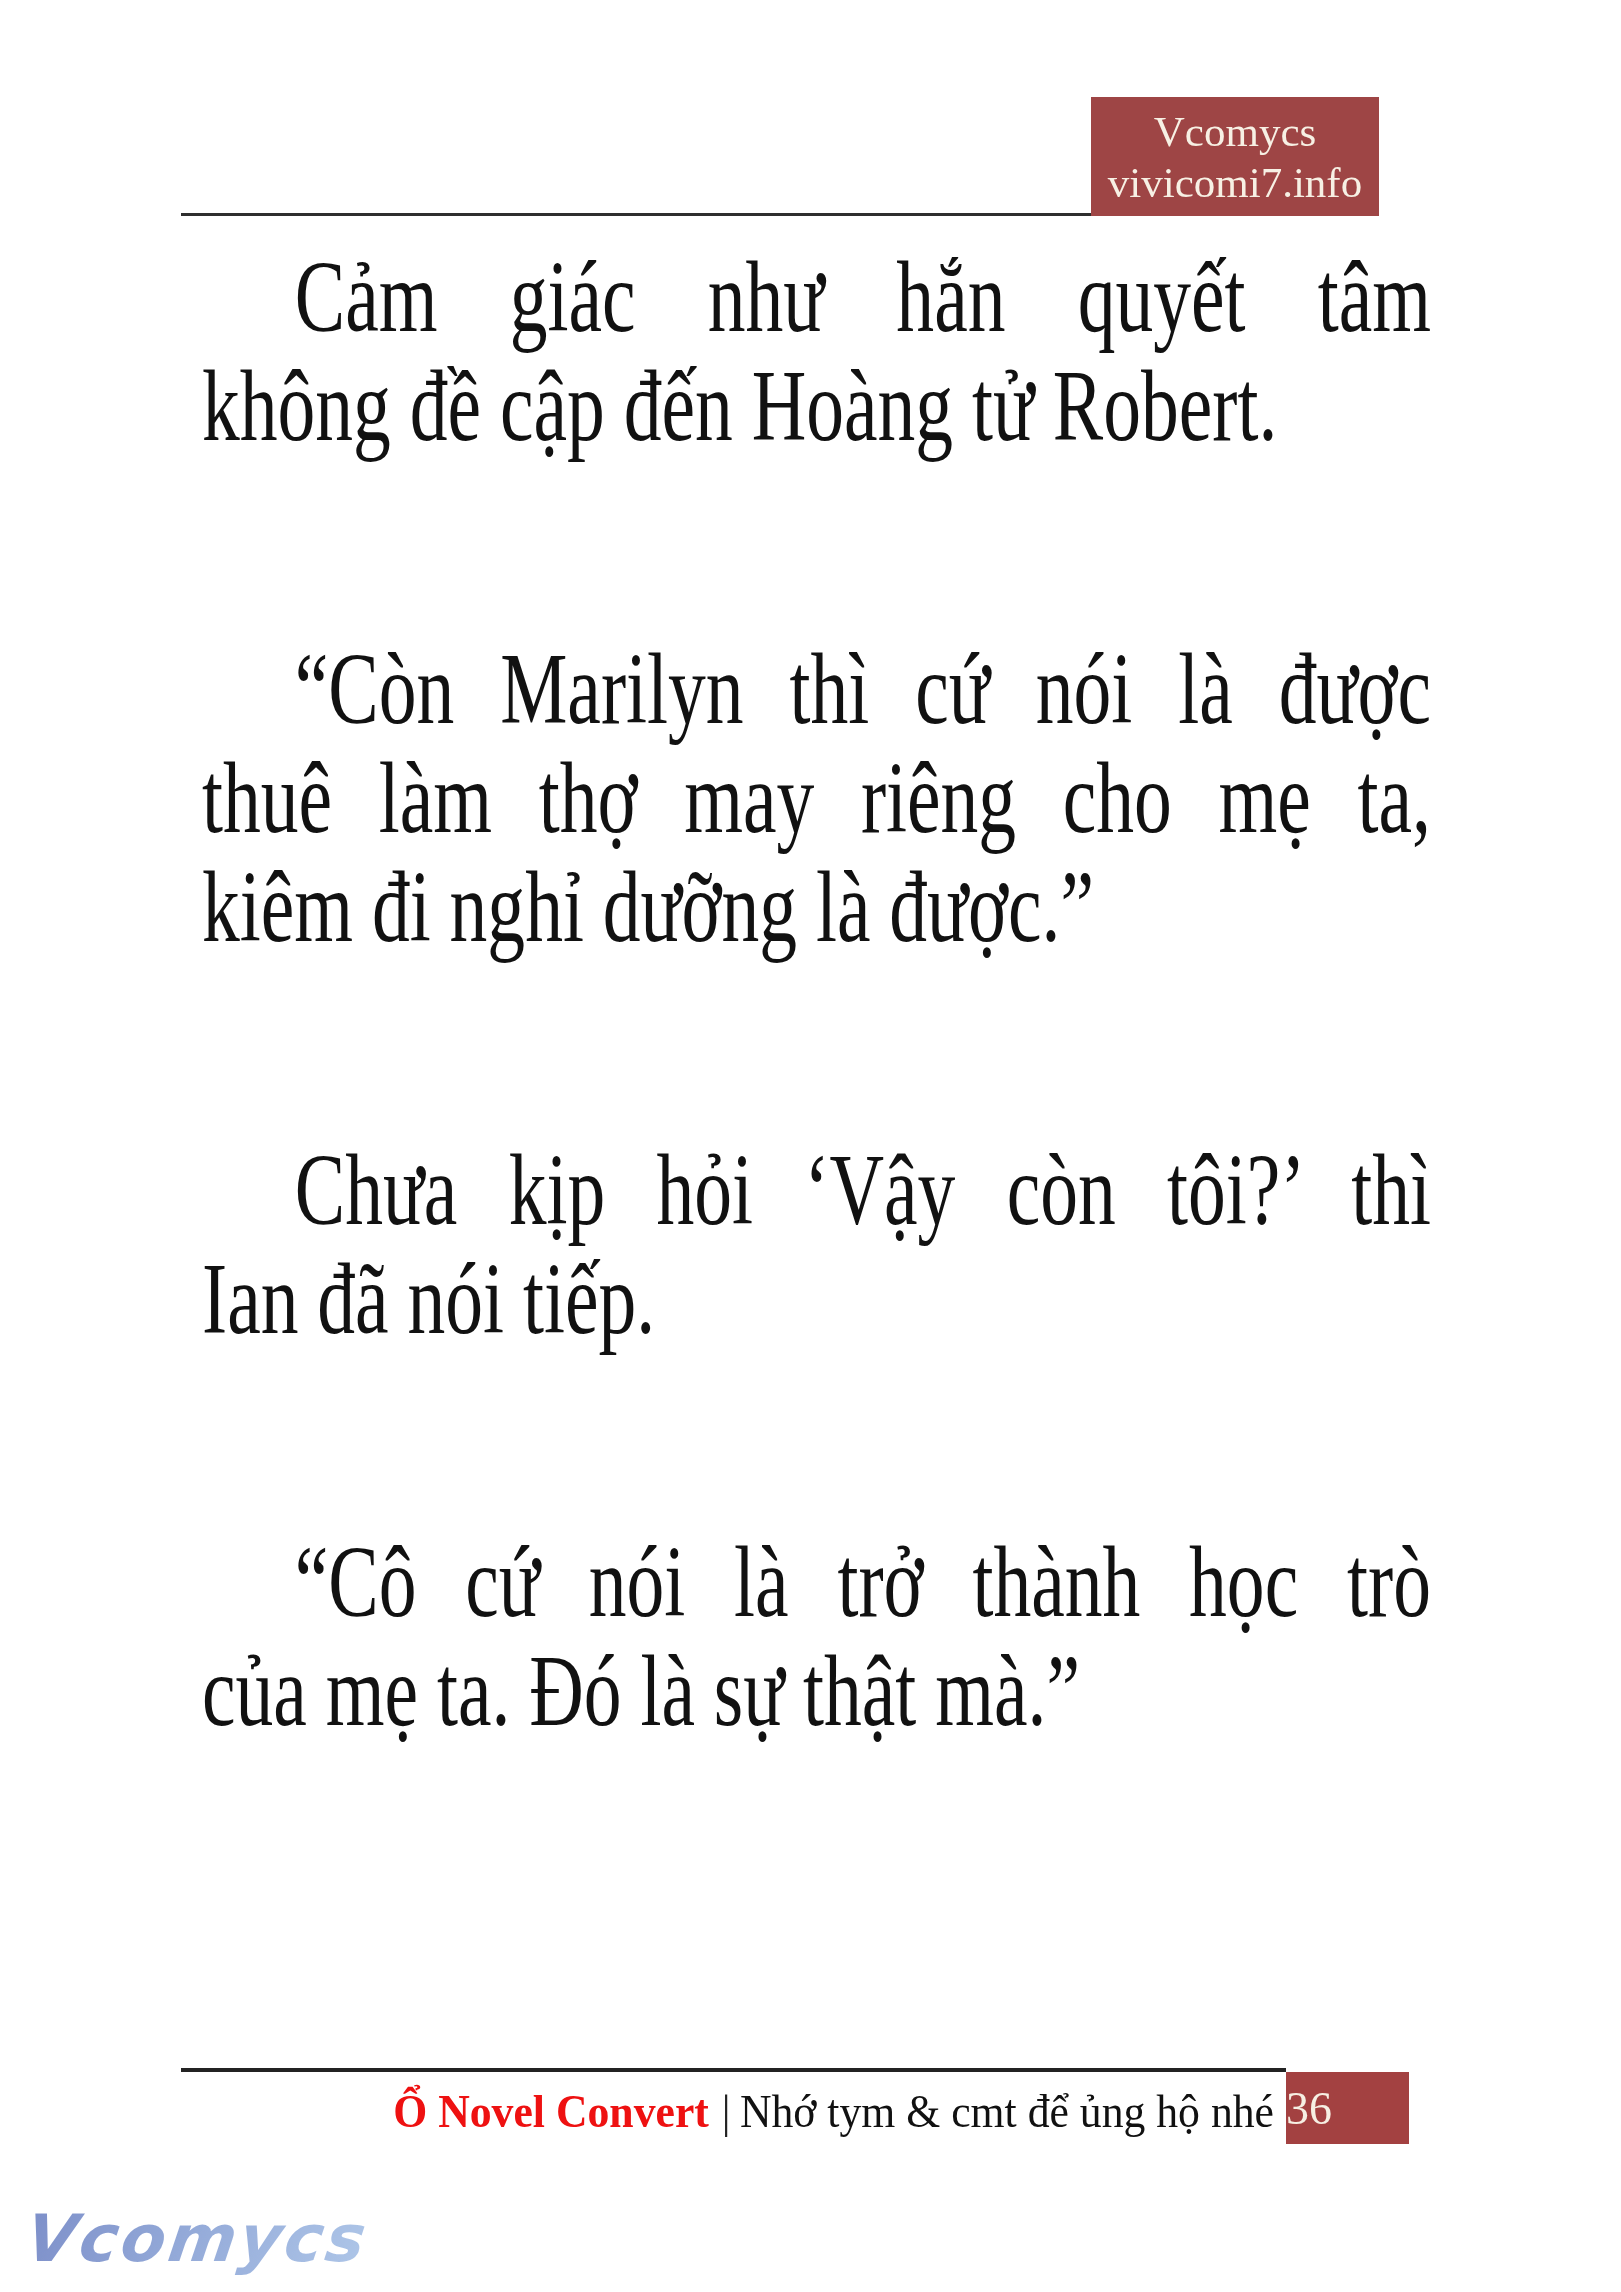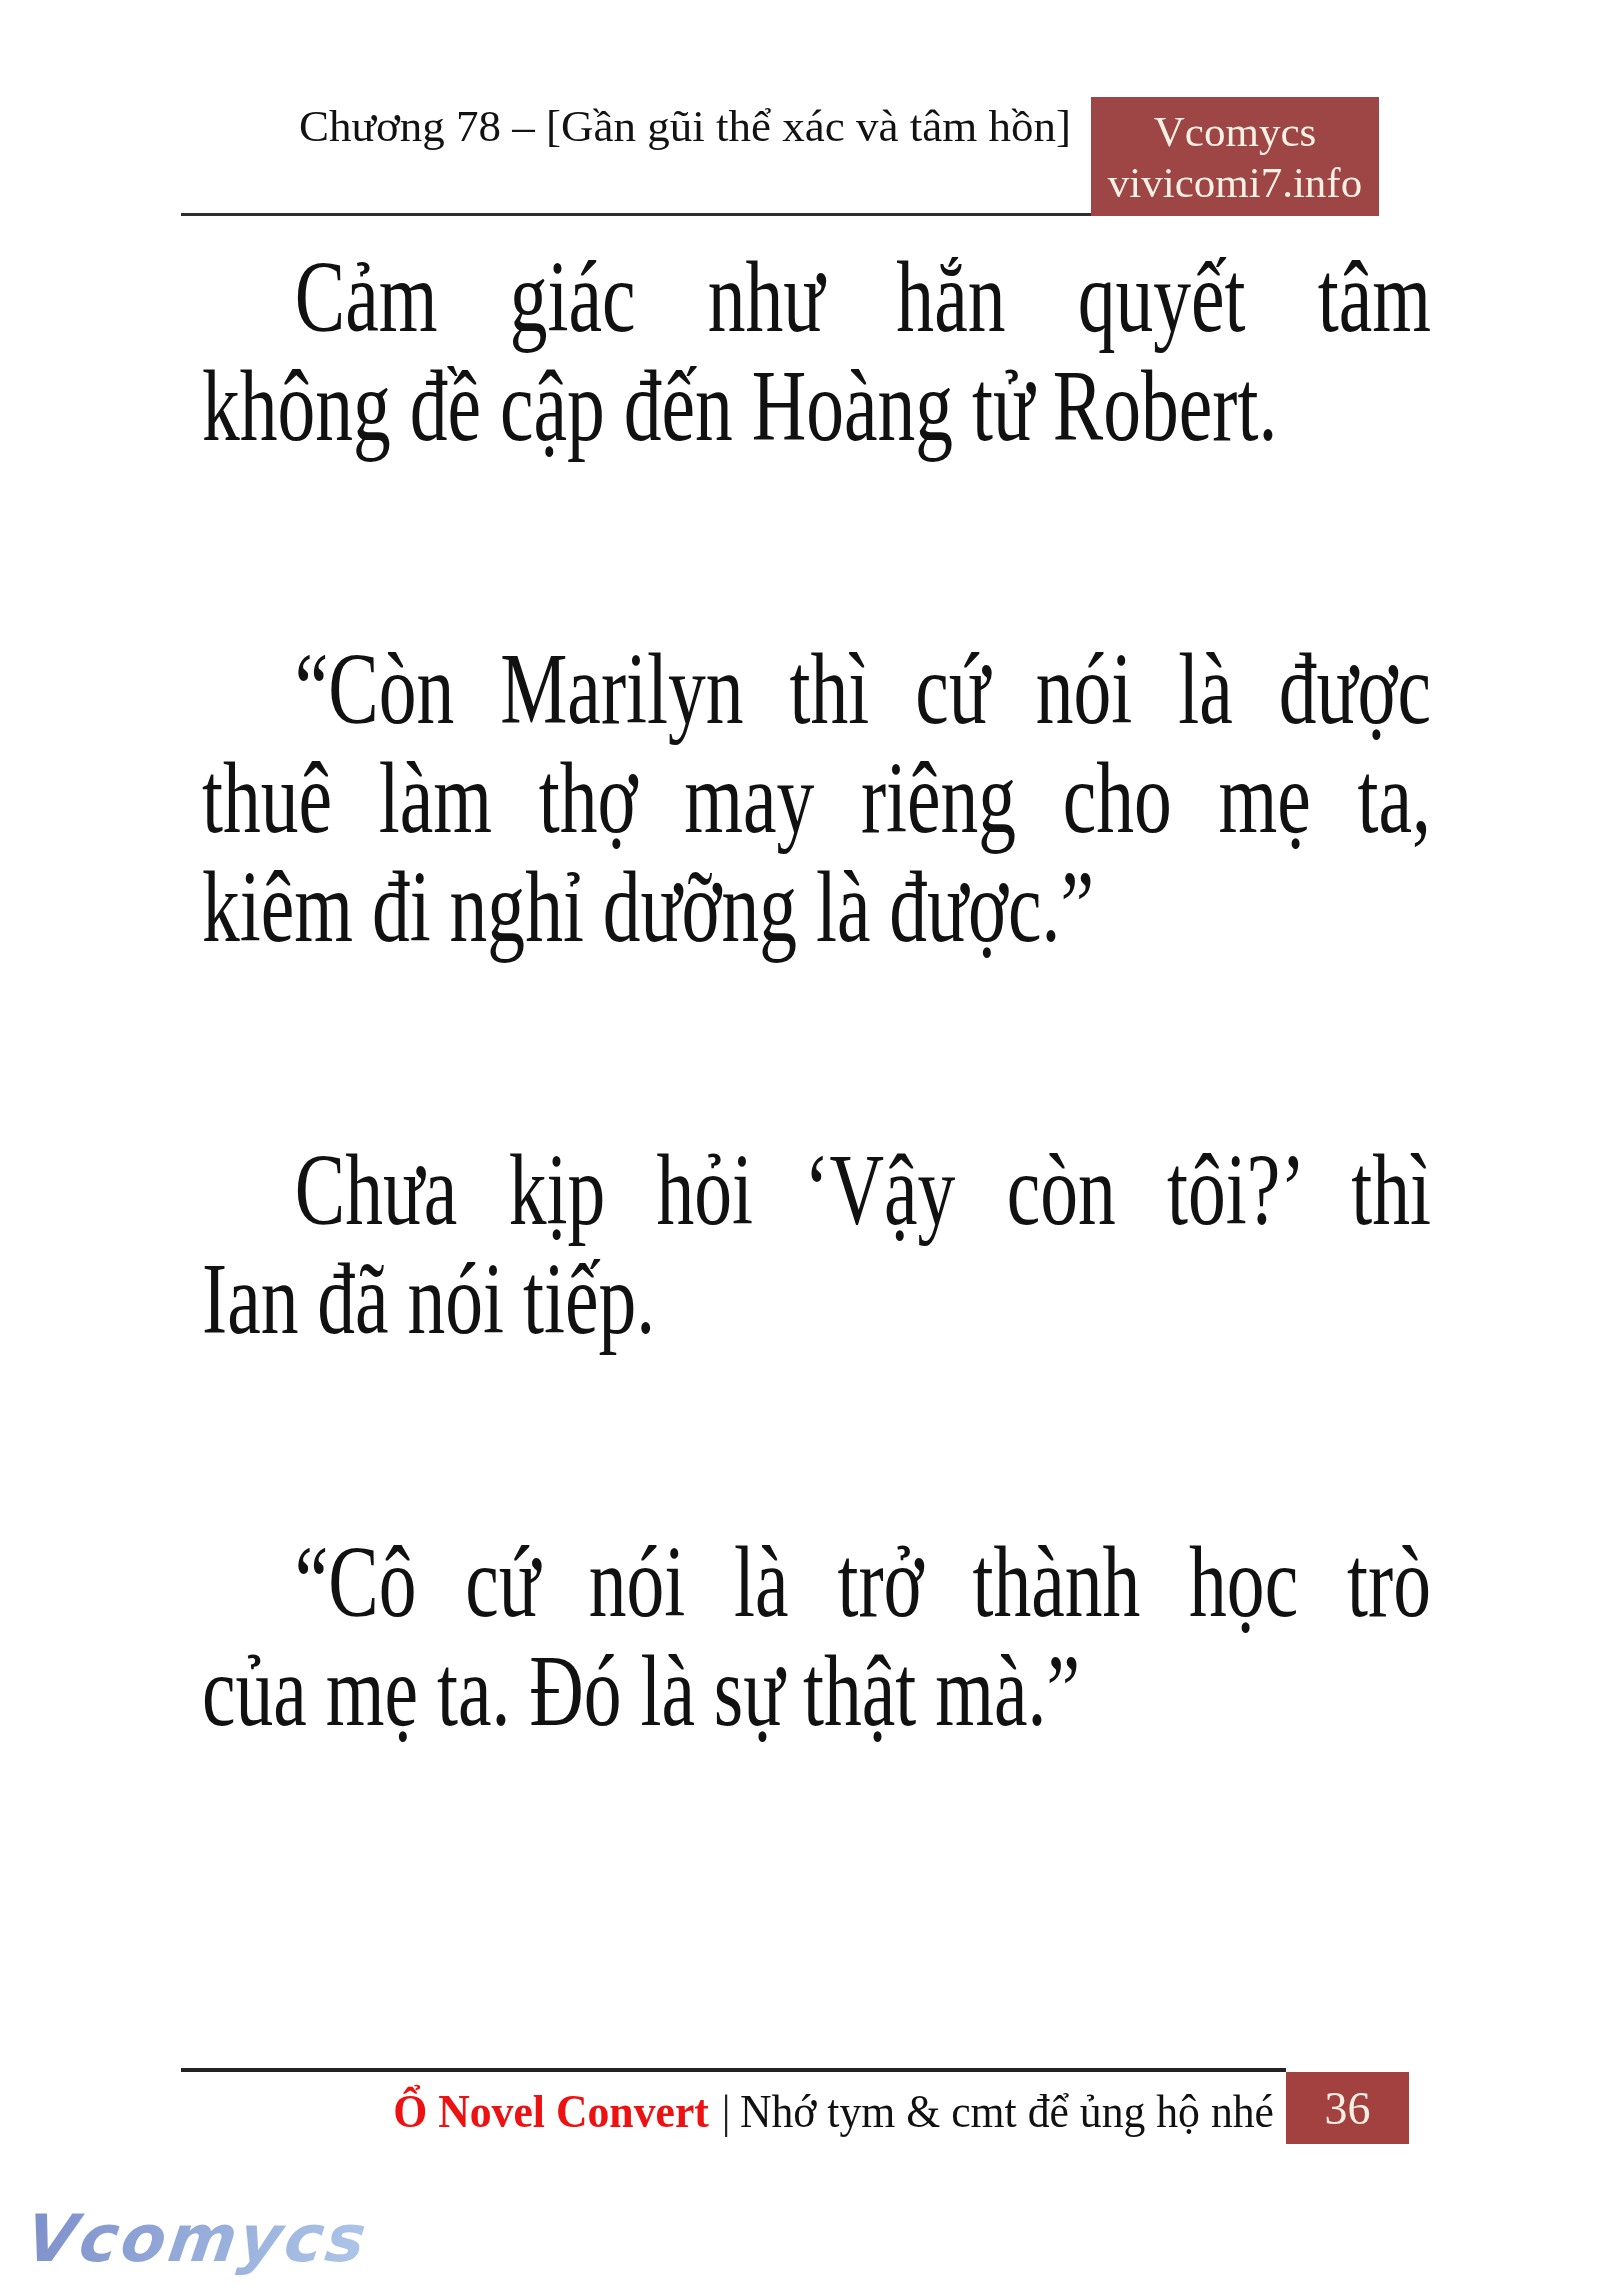--- a/index.html
+++ b/index.html
@@ -82,21 +82,21 @@
     transform-origin: top right;
   }
   .footer-brand { color: #ee1111; font-weight: bold; }
   .footer-separator { color: #222222; padding: 0 9.8px 0 13.7px; font-weight: normal; }
   .page-badge {
     position: absolute;
     left: 1286px; top: 2072px;
     width: 123px; height: 72px;
     background: #a34141;
     color: #f6efe3;
-    display: flex; align-items: center; justify-content: center;
+    display: flex; align-items: center; justify-content: flex-start;
     font-size: 46px;
   }
 
   
   .watermark {
     position: absolute;
     left: 27.4px; top: 2201px;
     font-family: "DejaVu Sans", sans-serif;
     font-size: 65px;
     font-weight: bold;
@@ -107,21 +107,20 @@
     background: linear-gradient(105deg, #7d8fc9 0%, #93a9d8 45%, #aec6e8 100%);
     -webkit-background-clip: text;
     background-clip: text;
     -webkit-text-fill-color: transparent;
   }
 </style>
 </head>
 <body>
 
 <div class="header-text">
-  <div>Chương 78 –  [Gần gũi thể xác và tâm hồn]</div>
 </div>
 <div class="brand-box">
   <div>Vcomycs</div>
   <div>vivicomi7.info</div>
 </div>
 
 <div class="body-text" id="body-text">
     <div class="para">
       <div class="line first">Cảm giác như hắn quyết tâm</div>
       <div class="line last">không đề cập đến Hoàng tử Robert.</div>

